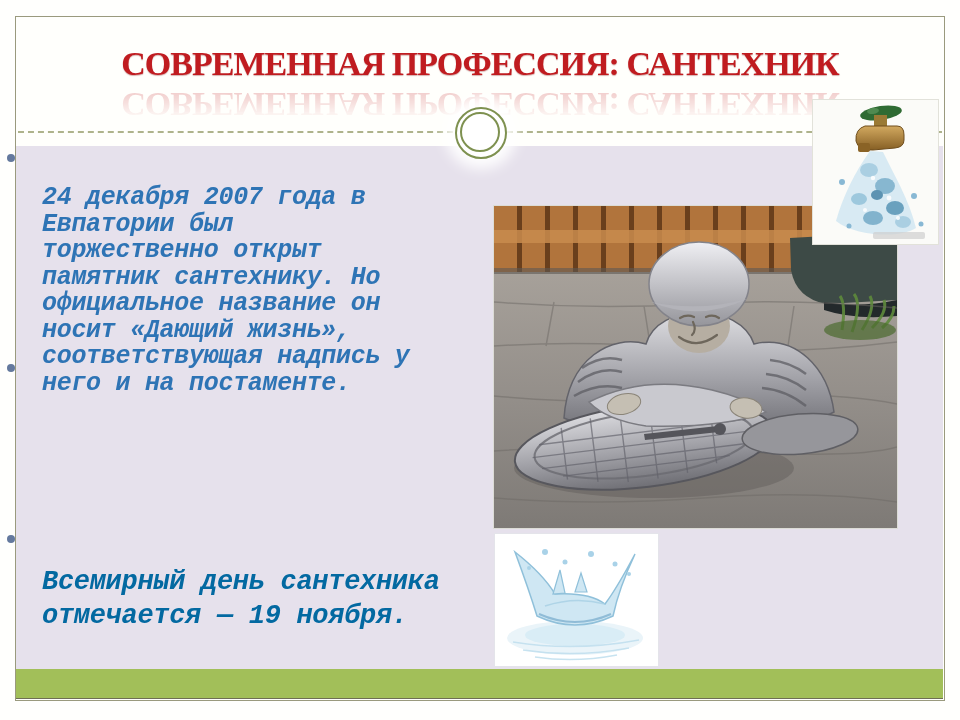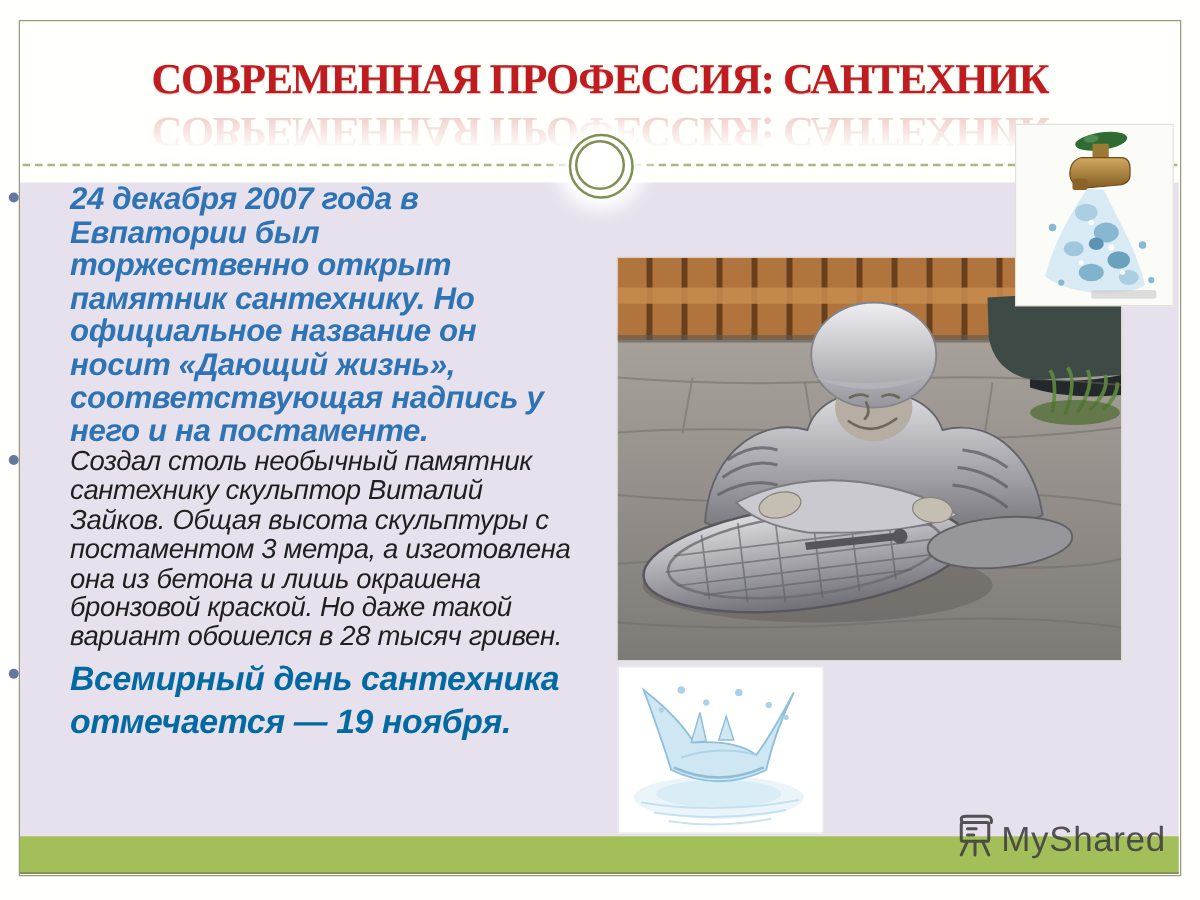--- a/index.html
+++ b/index.html
@@ -15,21 +15,21 @@
             background:#fff;box-shadow:0 0 14px 10px rgba(255,255,255,.95);}
   .ornament-inner{position:absolute;left:3px;top:3px;width:40px;height:40px;border:2px solid #7e9150;border-radius:50%;box-sizing:border-box;}
 
   .title{position:absolute;left:30px;top:44px;width:900px;text-align:center;
          font-family:"Liberation Serif",serif;font-weight:700;font-size:34px;line-height:40px;
          letter-spacing:-1px;color:#c01c20;text-shadow:0 1px 1px rgba(120,0,0,.3);white-space:nowrap;}
   .title-mirror{top:84px;opacity:.27;transform:scaleY(-1);text-shadow:none;
          -webkit-mask-image:linear-gradient(to bottom,transparent 8%,rgba(0,0,0,.85) 85%);
          mask-image:linear-gradient(to bottom,transparent 8%,rgba(0,0,0,.85) 85%);}
 
-  .bullet-text{position:absolute;left:56px;width:452px;white-space:pre-line;font-family:Liberation Sans, sans-serif;font-style:italic;letter-spacing:-.3px;}
+  .bullet-text{position:absolute;left:42px;width:452px;white-space:pre-line;font-family:Liberation Mono, monospace;font-style:italic;letter-spacing:-.3px;margin-top:39px;}
   .b1{top:146px;font-weight:700;font-size:25px;line-height:26.5px;color:#2e74b5;}
   .b2{top:357px;font-weight:400;font-size:22px;line-height:23.4px;color:#1f1f1f;}
   .b3{top:526px;font-weight:700;font-size:27px;line-height:34px;color:#0369a1;}
   .marker{position:absolute;left:7px;width:8px;height:8px;border-radius:50%;background:#64799e;}
   .m1{top:154px;} .m2{top:364px;} .m3{top:535px;}
 
   .photo{position:absolute;overflow:hidden;}
   .photo svg{display:block;}
   .monument{left:493px;top:205px;width:403px;height:322px;z-index:2;border:1px solid #dcdcd6;}
   .faucet{left:812px;top:99px;width:125px;height:144px;z-index:3;border:1px solid #e2e2da;background:#fcfcfa;}
@@ -59,27 +59,20 @@
   <div class="bullet-text b1">24 декабря 2007 года в
 Евпатории был
 торжественно открыт
 памятник сантехнику. Но
 официальное название он
 носит «Дающий жизнь»,
 соответствующая надпись у
 него и на постаменте.</div>
 
   <span class="marker m2"></span>
-  <div class="bullet-text b2">Создал столь необычный памятник
-сантехнику скульптор Виталий
-Зайков. Общая высота скульптуры с
-постаментом 3 метра, а изготовлена
-она из бетона и лишь окрашена
-бронзовой краской. Но даже такой
-вариант обошелся в 28 тысяч гривен.</div>
 
   <span class="marker m3"></span>
   <div class="bullet-text b3">Всемирный день сантехника
 отмечается — 19 ноября.</div>
 
   <div class="photo monument">
     <svg width="403" height="322" viewBox="0 0 403 322" xmlns="http://www.w3.org/2000/svg">
       <defs>
         <linearGradient id="gGround" x1="0" y1="0" x2="0" y2="1">
           <stop offset="0" stop-color="#a8a29b"></stop>
@@ -219,25 +212,14 @@
         <circle cx="50" cy="18" r="3"></circle>
           <circle cx="70" cy="28" r="2.5"></circle>
           <circle cx="96" cy="20" r="3"></circle>
         <circle cx="120" cy="30" r="2.5"></circle>
           <circle cx="34" cy="34" r="2"></circle>
           <circle cx="134" cy="40" r="2"></circle>
       </g>
     </svg>
   </div>
 
-  <div class="logo">
-    <span>
-      <svg width="32" height="36" viewBox="0 0 32 36" xmlns="http://www.w3.org/2000/svg" fill="none" stroke="#3e3e3e" stroke-width="2.4" stroke-linecap="round" opacity="0.88">
-        <path d="M6,7 q-3,-5 3,-5 h16 q5,0 4,5"></path>
-        <rect x="5" y="7" width="22" height="15" rx="1.5"></rect>
-        <path d="M10,12 h7 M10,17 h5"></path>
-        <path d="M10,22 L5,33 M22,22 L27,33 M16,22 L16,33"></path>
-      </svg>
-    </span>
-    <span class="logo-text">MyShared</span>
-  </div>
 
 </div>
 
 </body></html>

